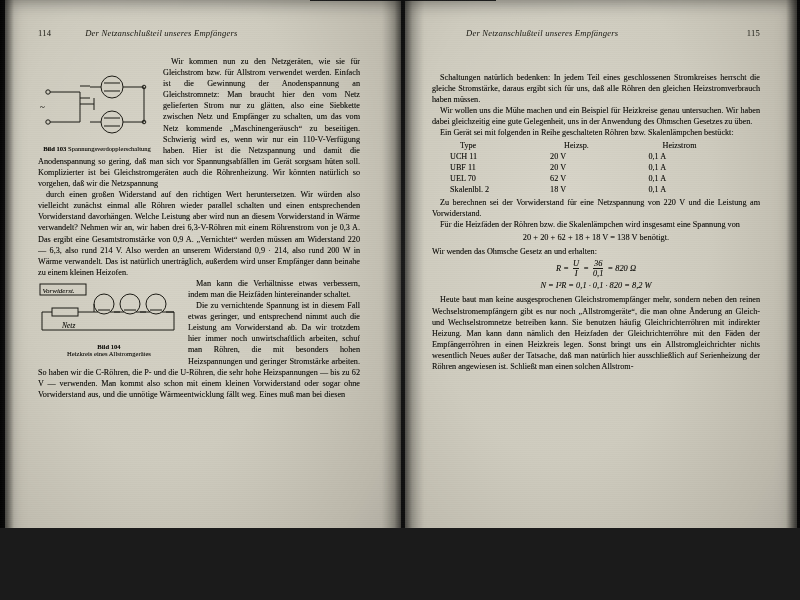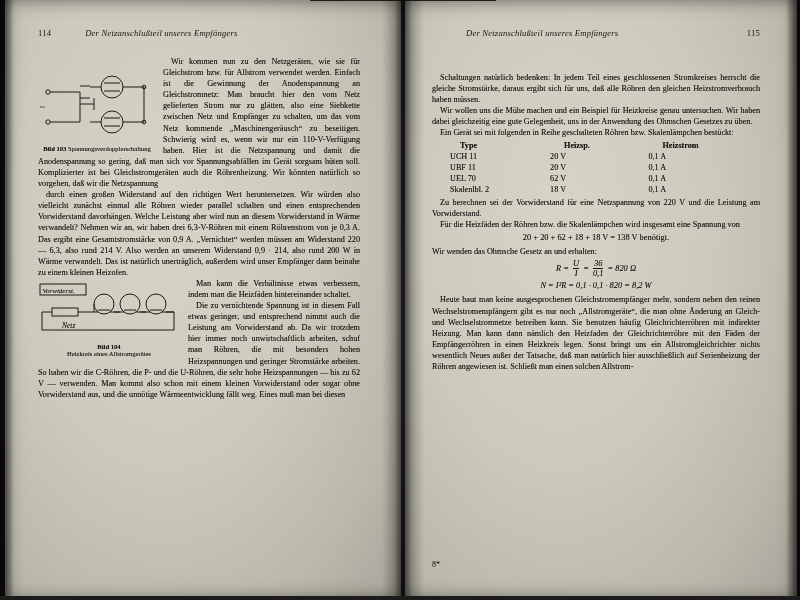--- a/index.html
+++ b/index.html
@@ -3,21 +3,21 @@
 <meta charset="utf-8">
 <style>
   html, body {
     margin: 0;
     padding: 0;
     background: #1b1b1b;
   }
   #page {
     position: relative;
     width: 800px;
-    height: 596px;
+    height: 528px;
     overflow: hidden;
     background: #272727;
     font-family: "Liberation Serif", serif;
   }
   
   .book {
     position: absolute;
     inset: 0;
     background:
       radial-gradient(ellipse at 50% 50%, rgba(255,255,255,0.05) 0%, rgba(0,0,0,0.55) 95%),
@@ -128,21 +128,21 @@
     width: 100%;
     border-collapse: collapse;
     font-size: 8.2px;
     line-height: 11.0px;
     margin: 1px 0 2px 0;
   }
   .tube-table td { padding: 0; white-space: nowrap; }
   .tube-table td.c1 { width: 36%; padding-left: 18px; }
   .tube-table td.c2 { width: 30%; }
   .tube-table td.c3 { width: 34%; }
-  .tube-table tr.head td { padding-left: 14px; font-weight: bold; }
+  .tube-table tr.head td { padding-left: 14px; }
   .tube-table tr.head td.c1 { padding-left: 28px; }
 
   .eq {
     text-align: center;
     font-size: 8.4px;
     line-height: 12px;
     margin: 2px 0 2px 0;
     font-style: italic;
   }
   .frac {

